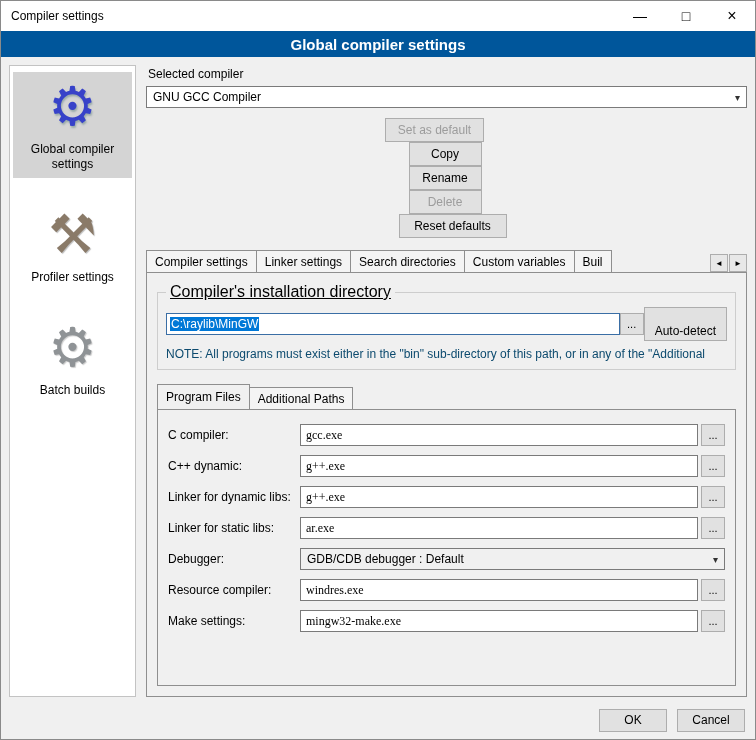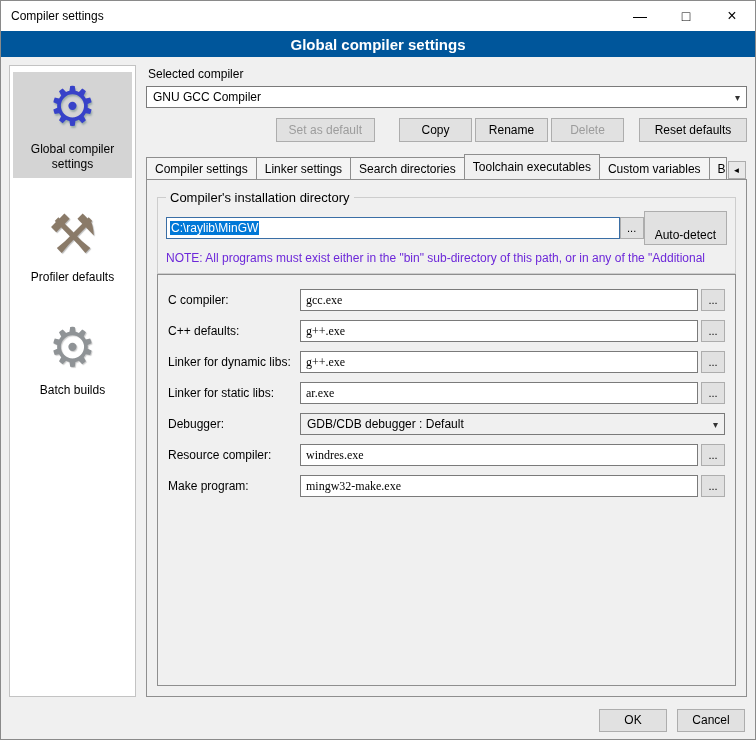--- a/index.html
+++ b/index.html
@@ -58,21 +58,21 @@
 
   .content { flex:1; display:flex; flex-direction:column; min-width:0; }
   .sec-label { margin:2px 0 5px 2px; }
 
   .combo {
     height:22px; border:1px solid #7a7a7a; background:#fff;
     display:flex; align-items:center; padding:0 6px; gap:4px; cursor:default;
   }
   .combo .arrow { margin-left:auto; font-size:10px; color:#333; }
 
-  .btnrow { display:flex; margin-top:10px; justify-content:flex-end; align-items:center; }
+  .btnrow { display:flex; margin-top:10px; justify-content:flex-end; align-items:center;flex-direction:column; }
   .btn {
     height:24px; padding:0 12px; background:#E1E1E1; border:1px solid #ADADAD;
     font-size:12px; font-family:inherit; cursor:default;
   }
   .btn.disabled { color:#9C9C9C; }
   .btn.set-default { margin-right:24px; min-width:90px; }
   .btn.copy, .btn.rename, .btn.delete { min-width:73px; margin-right:3px; }
   .btn.reset { margin-left:12px; min-width:108px; }
 
   
@@ -94,36 +94,36 @@
   }
 
   .tabpanel {
     flex:1; border:1px solid #8E8E8E; background:#F0F0F0;
     padding:10px; display:flex; flex-direction:column; min-height:0; position:relative; z-index:1;
   }
 
   fieldset.groupbox {
     border:1px solid #CDCDCD; padding:6px 8px 8px 8px; margin:0;
   }
-  fieldset.groupbox legend { padding:0 4px; font-size:13px; }
+  fieldset.groupbox legend { padding:0 4px; font-size:16px;text-decoration:underline; }
 
   .pathrow { display:flex; align-items:center; }
   .pathbox {
     flex:1; height:22px; border:1px solid #3A6EA5; background:#fff;
     display:flex; align-items:center; padding:0 3px; overflow:hidden; white-space:nowrap;
   }
   .pathbox .sel { background:#0078D7; color:#fff; padding:0 1px; }
   .browse {
     width:24px; height:22px; background:#E1E1E1; border:1px solid #ADADAD;
     font-size:11px; font-family:inherit; cursor:default; flex-shrink:0;
     display:flex; align-items:center; justify-content:center;
   }
   .autodetect { height:22px; padding:16px 10px; flex-shrink:0; }
   .note {
-    margin-top:6px; color:#6d28d9; font-size:12px;
+    margin-top:6px; color:#0c4a6e; font-size:12px;
     white-space:nowrap; overflow:hidden;
   }
 
   .subtabs { margin-top:14px; }
   .subpanel {
     flex:1; border:1px solid #8E8E8E; background:#F0F0F0;
     padding:14px 10px 26px 10px; min-height:0;
   }
   .frow { display:flex; align-items:center; margin-bottom:9px; }
   .flabel { width:132px; flex-shrink:0; }
@@ -160,21 +160,21 @@
 
   <div class="main">
 
     <div class="sidebar">
       <div class="side-item selected">
         <span class="side-icon icon-blue">⚙</span>
         <span class="side-label">Global compiler settings</span>
       </div>
       <div class="side-item">
         <span class="side-icon icon-steel">⚒</span>
-        <span class="side-label">Profiler defaults</span>
+        <span class="side-label">Profiler settings</span>
       </div>
       <div class="side-item">
         <span class="side-icon icon-gray">⚙</span>
         <span class="side-label">Batch builds</span>
       </div>
     </div>
 
     <div class="content">
 
       <div class="sec-label">Selected compiler</div>
@@ -189,21 +189,20 @@
         <button class="btn copy">Copy</button>
         <button class="btn rename">Rename</button>
         <button class="btn disabled delete">Delete</button>
         <button class="btn reset">Reset defaults</button>
       </div>
 
       <div class="tabs">
         <div class="tab">Compiler settings</div>
         <div class="tab">Linker settings</div>
         <div class="tab">Search directories</div>
-        <div class="tab active">Toolchain executables</div>
         <div class="tab">Custom variables</div>
         <div class="tab clipped">Buil</div>
         <div class="tab-scrollers">
           <div class="tab-scroll">◄</div>
           <div class="tab-scroll">►</div>
         </div>
       </div>
 
       <div class="tabpanel">
 
@@ -212,31 +211,35 @@
           <div class="pathrow">
             <div class="pathbox">
               <span class="sel">C:\raylib\MinGW</span>
             </div>
             <button class="browse">...</button>
             <button class="btn autodetect">Auto-detect</button>
           </div>
           <div class="note">NOTE: All programs must exist either in the "bin" sub-directory of this path, or in any of the "Additional</div>
         </fieldset>
 
+        <div class="tabs subtabs">
+          <div class="tab active">Program Files</div>
+          <div class="tab">Additional Paths</div>
+        </div>
 
         <div class="subpanel">
 
           <div class="frow">
             <span class="flabel">C compiler:</span>
             <input class="ftext" type="text" value="gcc.exe" style="">
             <button class="browse">...</button>
           </div>
 
           <div class="frow">
-            <span class="flabel">C++ defaults:</span>
+            <span class="flabel">C++ dynamic:</span>
             <input class="ftext" type="text" value="g++.exe" style="">
             <button class="browse">...</button>
           </div>
 
           <div class="frow">
             <span class="flabel">Linker for dynamic libs:</span>
             <input class="ftext" type="text" value="g++.exe" style="">
             <button class="browse">...</button>
           </div>
 
@@ -254,21 +257,21 @@
             </div>
           </div>
 
           <div class="frow">
             <span class="flabel">Resource compiler:</span>
             <input class="ftext" type="text" value="windres.exe" style="">
             <button class="browse">...</button>
           </div>
 
           <div class="frow">
-            <span class="flabel">Make program:</span>
+            <span class="flabel">Make settings:</span>
             <input class="ftext" type="text" value="mingw32-make.exe" style="">
             <button class="browse">...</button>
           </div>
 
         </div>
       </div>
     </div>
   </div>
 
   <div class="footer">

